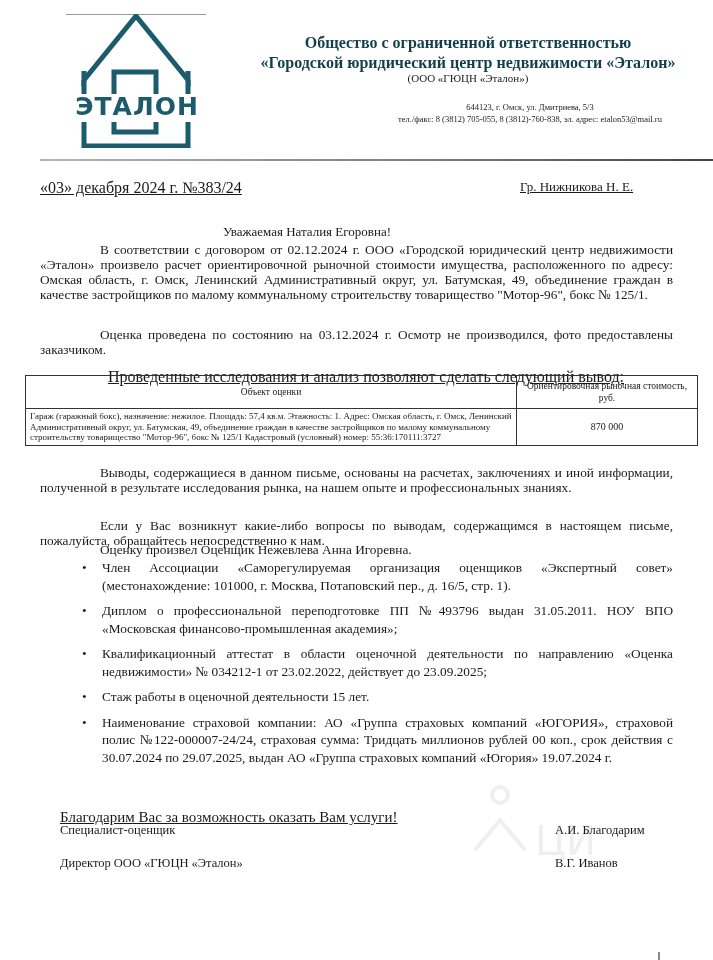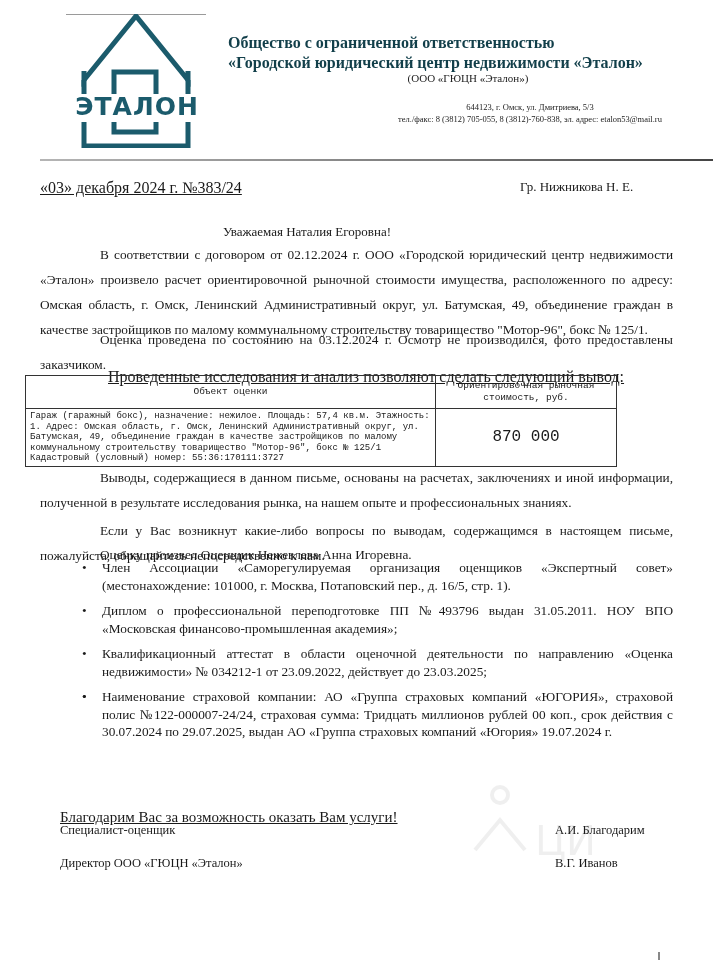--- a/index.html
+++ b/index.html
@@ -1,39 +1,39 @@
 <!DOCTYPE html>
 <html><head>
 <meta charset="utf-8">
 <style>
   html, body { margin: 0; padding: 0; background: #ffffff; }
   body { width: 713px; height: 960px; position: relative; overflow: hidden;
          font-family: "Liberation Serif", "DejaVu Serif", serif; color: #1a1a1a; }
   .abs { position: absolute; }
   .top-rule { left: 66px; top: 14px; width: 140px; height: 1px; background: #9a9a9a; }
   .logo { left: 66px; top: 14px; width: 142px; height: 134px; }
-  .org-name { left: 228px; top: 33px; width: 480px; color: #123f4a;
+  .org-name { left: 228px; top: 33px; width: 480px; text-align: center; color: #123f4a;
               font-weight: bold; font-size: 16px; line-height: 20px; }
   .org-short { left: 228px; top: 72px; width: 480px; text-align: center; color: #222;
                font-size: 11px; }
   .req { left: 380px; top: 101px; width: 300px; text-align: center; font-size: 8.5px; line-height: 12px; color: #222; }
   .hr { left: 40px; top: 159px; width: 673px; height: 2px;
         background: linear-gradient(to right, #b5b5b5, #7a7a7a 60%, #444); }
   .ref { left: 40px; top: 179px; font-size: 16px; text-decoration: underline; }
-  .recipient { left: 520px; top: 179px; font-size: 13px; }
+  .recipient { left: 520px; top: 179px; font-size: 13px; text-decoration: underline; }
   .salutation { left: 0; top: 224px; width: 614px; text-align: center; font-size: 13px; }
-  .body { left: 40px; width: 633px; font-size: 13.3px; line-height: 25px; text-align: justify; }
+  .body { left: 40px; width: 633px; font-size: 13.3px; line-height: 15px; text-align: justify; }
   .indent { text-indent: 60px; }
   .lead { left: 100px; top: 368px; font-size: 16px; text-decoration: underline; margin-left: 8px; }
-  table.valuation { position: absolute; left: 25px; top: 375px; width: 592px; border-collapse: collapse;
-                    font-size: 9px; font-family: Liberation Mono, monospace; }
+  table.valuation { position: absolute; left: 25px; top: 375px; width: 673px; border-collapse: collapse;
+                    font-size: 9px; }
   table.valuation th, table.valuation td { border: 1.5px solid #333; padding: 2px 4px; }
   table.valuation th { font-weight: normal; height: 28px; text-align: center; font-size: 9.5px; line-height: 12px; }
   table.valuation td.desc { line-height: 10.5px; text-align: left; }
-  table.valuation td.val { text-align: center; font-size: 16px; width: 172px; }
+  table.valuation td.val { text-align: center; font-size: 10px; width: 172px; }
   ul.creds { position: absolute; left: 40px; top: 559px; width: 633px; margin: 0; padding: 0; list-style: none;
              font-size: 13.3px; line-height: 17.5px; }
   ul.creds li { position: relative; padding-left: 62px; margin-bottom: 8px; text-align: justify; }
   ul.creds li .bullet { position: absolute; left: 42px; top: 0; }
   .thanks { left: 60px; top: 809px; font-size: 15px; text-decoration: underline; }
   .sig-role { left: 60px; font-size: 12.5px; }
   .sig-name { left: 555px; font-size: 12.5px; }
   .watermark { left: 470px; top: 780px; width: 150px; height: 90px; opacity: 0.06; }
   .corner-mark { left: 658px; top: 952px; width: 2px; height: 8px; background: #888; }
 </style>
@@ -90,22 +90,22 @@
   </tbody>
 </table>
 
 <div class="abs body indent" style="top:465px;">Выводы, содержащиеся в данном письме, основаны на расчетах, заключениях и иной информации, полученной в результате исследования рынка, на нашем опыте и профессиональных знаниях.</div>
 <div class="abs body indent" style="top:518px;">Если у Вас возникнут какие-либо вопросы по выводам, содержащимся в настоящем письме, пожалуйста, обращайтесь непосредственно к нам.</div>
 <div class="abs body indent" style="top:542px;">Оценку произвел Оценщик Нежевлева Анна Игоревна.</div>
 
 <ul class="creds">
   <li><span class="bullet">•</span><span>Член Ассоциации «Саморегулируемая организация оценщиков «Экспертный совет» (местонахождение: 101000, г. Москва, Потаповский пер., д. 16/5, стр. 1).</span></li>
   <li><span class="bullet">•</span><span>Диплом о профессиональной переподготовке ПП №493796 выдан 31.05.2011. НОУ ВПО «Московская финансово-промышленная академия»;</span></li>
-  <li><span class="bullet">•</span><span>Квалификационный аттестат в области оценочной деятельности по направлению «Оценка недвижимости» № 034212-1 от 23.09.2022, действует до 23.03.2025;</span></li>
-  <li><span class="bullet">•</span></li>
+  <li><span class="bullet">•</span><span>Квалификационный аттестат в области оценочной деятельности по направлению «Оценка недвижимости» № 034212-1 от 23.02.2022, действует до 23.09.2025;</span></li>
+  <li><span class="bullet">•</span><span>Стаж работы в оценочной деятельности 15 лет.</span></li>
   <li><span class="bullet">•</span><span>Наименование страховой компании: АО «Группа страховых компаний «ЮГОРИЯ», страховой полис №122-000007-24/24, страховая сумма: Тридцать миллионов рублей 00 коп., срок действия с 30.07.2024 по 29.07.2025, выдан АО «Группа страховых компаний «Югория» 19.07.2024 г.</span></li>
 </ul>
 
 <div class="abs thanks">Благодарим Вас за возможность оказать Вам услуги!</div>
 
 <svg class="abs watermark" viewBox="0 0 150 90">
   <g fill="none" stroke="#000" stroke-width="4">
     <circle cx="30" cy="15" r="8"></circle>
     <polyline points="5,70 30,40 55,70"></polyline>
     <text x="65" y="75" font-family="DejaVu Sans, sans-serif" font-size="40" fill="#000" stroke="none">ЦИ</text>

